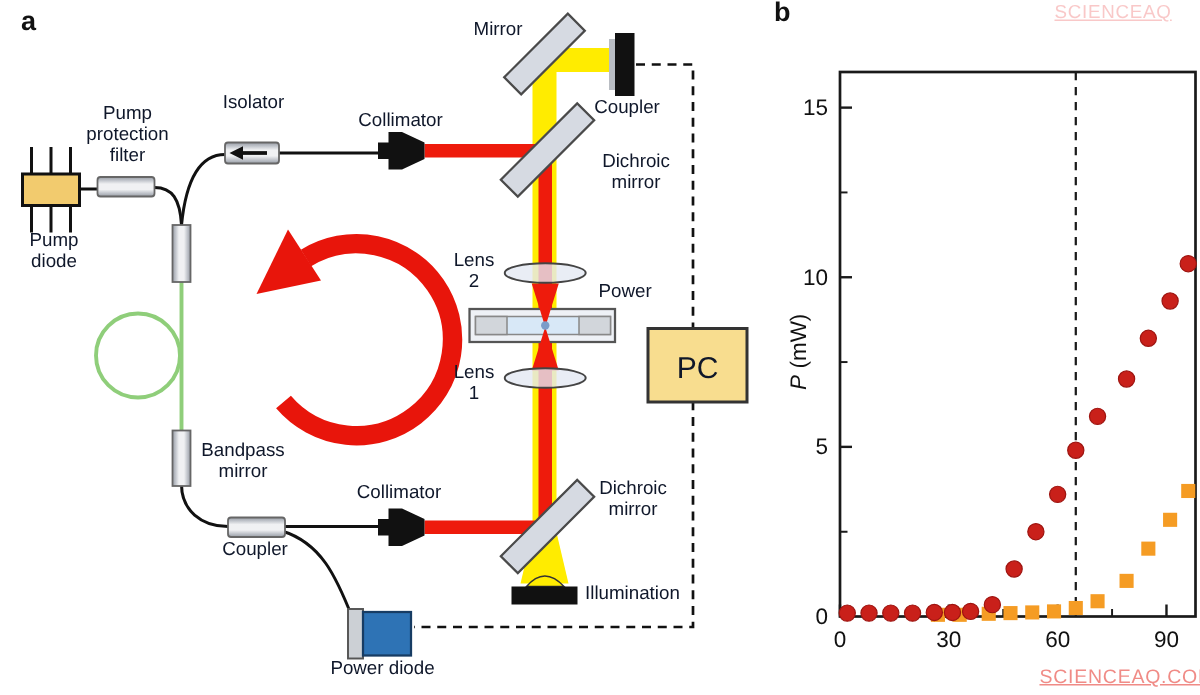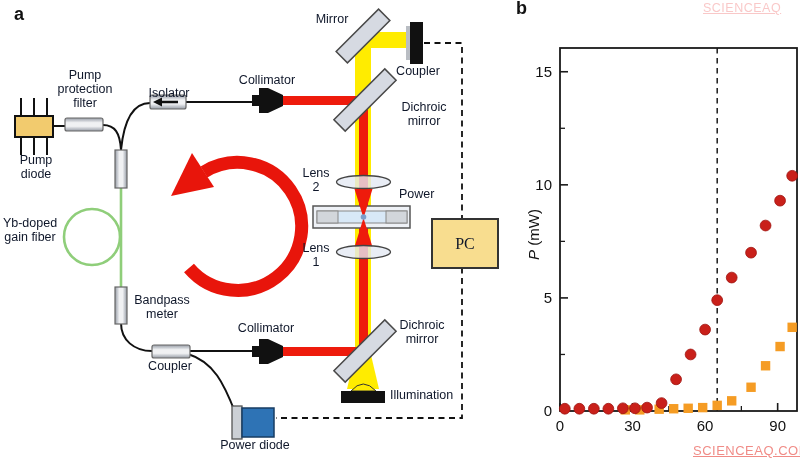--- a/index.html
+++ b/index.html
@@ -6,21 +6,21 @@
   .fig{position:relative;width:800px;height:463px;background:#fff;overflow:hidden;
        font-family:"Liberation Sans","DejaVu Sans",sans-serif;color:#111;}
   .panel{position:absolute;top:0;height:463px;}
   .panel-a{left:0;width:510px;}
   .panel-b{left:510px;width:290px;}
   .panel-tag{position:absolute;font-size:18px;font-weight:bold;color:#111;}
   .dlbl{position:absolute;font-size:12.5px;line-height:1.12;text-align:center;
         white-space:pre-line;color:#0f172a;transform:translateX(-50%);}
   .dlbl.la{transform:none;text-align:left;}
   .dlbl.ra{transform:none;text-align:right;}
-  .pc-text{font-size:16px;font-family:Liberation Serif, serif;}
+  .pc-text{font-size:20px;}
   .ylab{position:absolute;left:-32px;top:226px;width:110px;text-align:center;
         font-size:15px;transform:rotate(-90deg);}
   .xlab{position:absolute;left:174px;top:440px;transform:translateX(-50%);
         font-size:15px;white-space:nowrap;}
   .xlab sub,.ylab sub{font-size:11px;}
   .wm{position:absolute;font-size:12.5px;letter-spacing:.5px;white-space:nowrap;text-decoration:underline;}
   .wm-top{left:193px;top:1px;color:rgba(244,154,154,0.55);}
   .wm-bottom{left:183px;top:443px;color:rgba(233,90,82,0.7);font-size:13px;}
   svg{position:absolute;left:0;top:0;}
 </style>
@@ -139,38 +139,36 @@
 
       <g>
         <path d="M189 268 A 64 64 0 1 0 204 172" fill="none" stroke="#e8150b" stroke-width="13"></path>
         <polygon points="171,196 214,187 192,153" fill="#e8150b"></polygon>
       </g>
     </svg>
 
     <div class="dlbl" style="left:85px;top:68px;">Pump
 protection
 filter</div>
-    <div class="dlbl" style="left:169px;top:86px;">Isolator</div>
+    <div class="dlbl" style="left:169px;top:61px;">Isolator</div>
     <div class="dlbl" style="left:267px;top:73px;">Collimator</div>
     <div class="dlbl" style="left:332px;top:12px;">Mirror</div>
     <div class="dlbl" style="left:418px;top:64px;">Coupler</div>
     <div class="dlbl" style="left:424px;top:100px;">Dichroic
 mirror</div>
     <div class="dlbl" style="left:36px;top:153px;">Pump
 diode</div>
-    <div class="dlbl" style="left:30px;top:216px;">Yb-doped
-gain fiber</div>
     <div class="dlbl" style="left:316px;top:166px;">Lens
 2</div>
     <div class="dlbl la" style="left:399px;top:187px;">Power</div>
     <div class="dlbl pc-text" style="left:465px;top:235px;">PC</div>
     <div class="dlbl" style="left:316px;top:241px;">Lens
 1</div>
     <div class="dlbl" style="left:162px;top:293px;">Bandpass
-meter</div>
+mirror</div>
     <div class="dlbl" style="left:422px;top:318px;">Dichroic
 mirror</div>
     <div class="dlbl" style="left:266px;top:321px;">Collimator</div>
     <div class="dlbl" style="left:170px;top:359px;">Coupler</div>
     <div class="dlbl la" style="left:390px;top:388px;text-align:right;">Illumination</div>
     <div class="dlbl" style="left:255px;top:438px;">Power diode</div>
   </section>
 
   <section class="panel panel-b">
     <div class="panel-tag" style="left:6px;top:-2px;">b</div>

